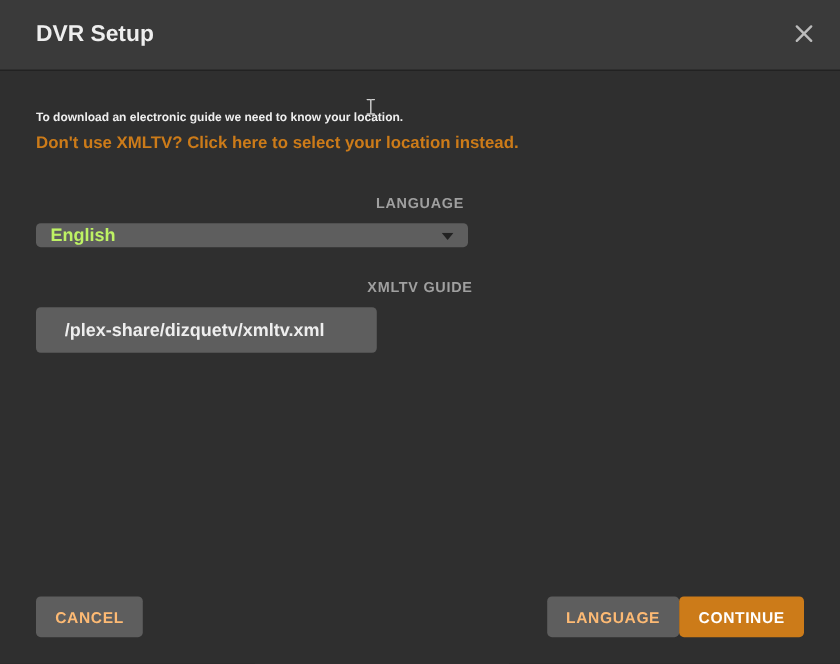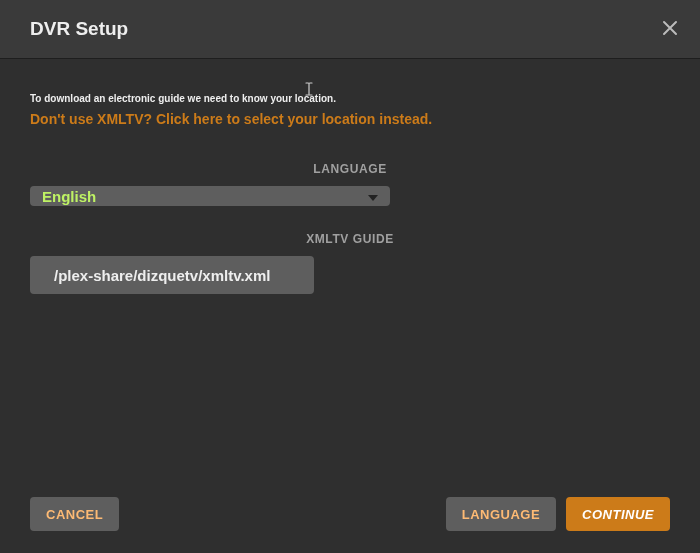--- a/index.html
+++ b/index.html
@@ -126,21 +126,21 @@
   }
   .btn-gray {
     background: #5e5e5e;
     color: #fdba74;
   }
   .btn-orange {
     background: #cc7b19;
     color: #ffffff;
   }
   .spacer { flex: 1; }
-  .footer .btn + .btn { margin-left: 10px; font-style: italic; }
+  .footer .btn + .btn { margin-left: 0; }
   .text-cursor {
     position: absolute;
     top: 82px;
     left: 302px;
     width: 14px;
     height: 14px;
     pointer-events: none;
     color: #d0d0d0;
   }
 </style>

